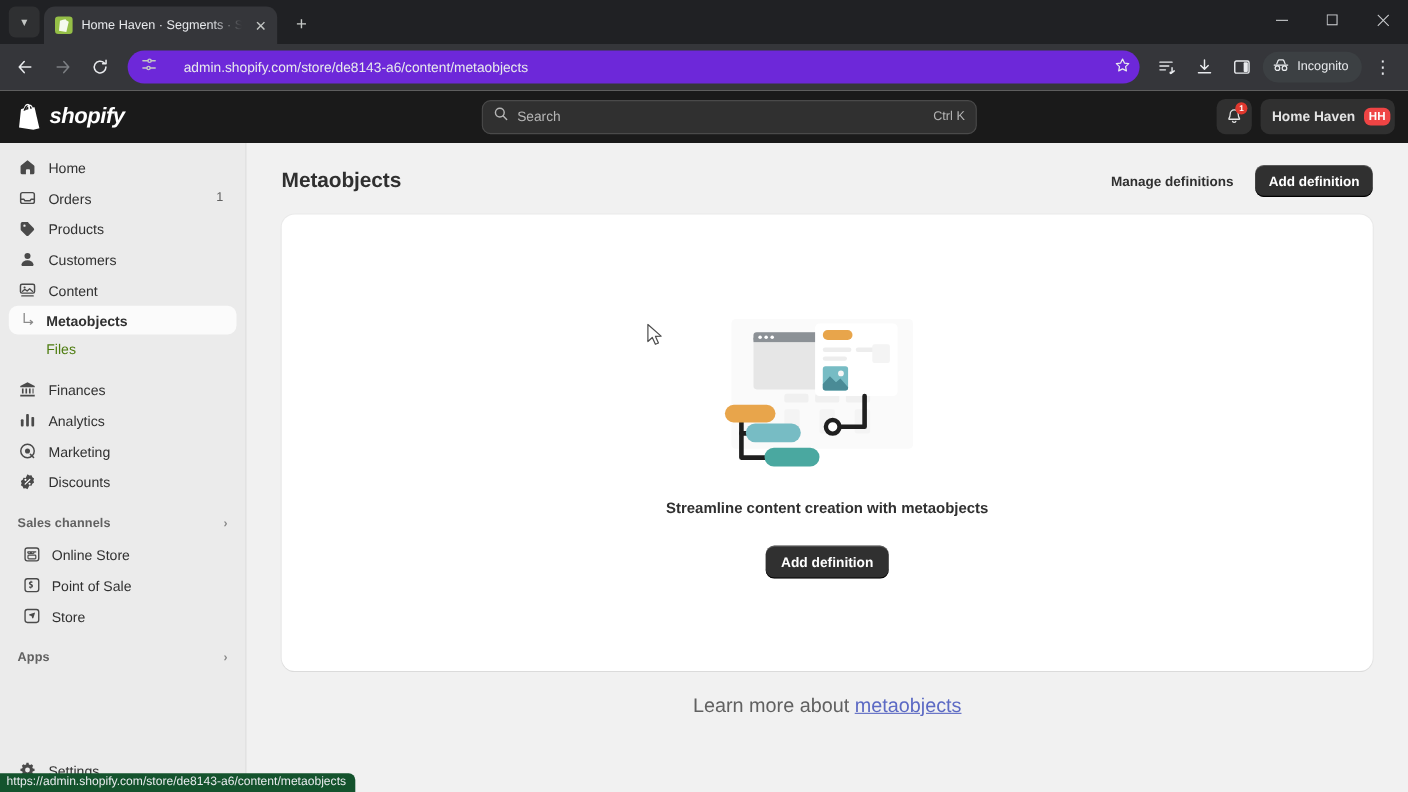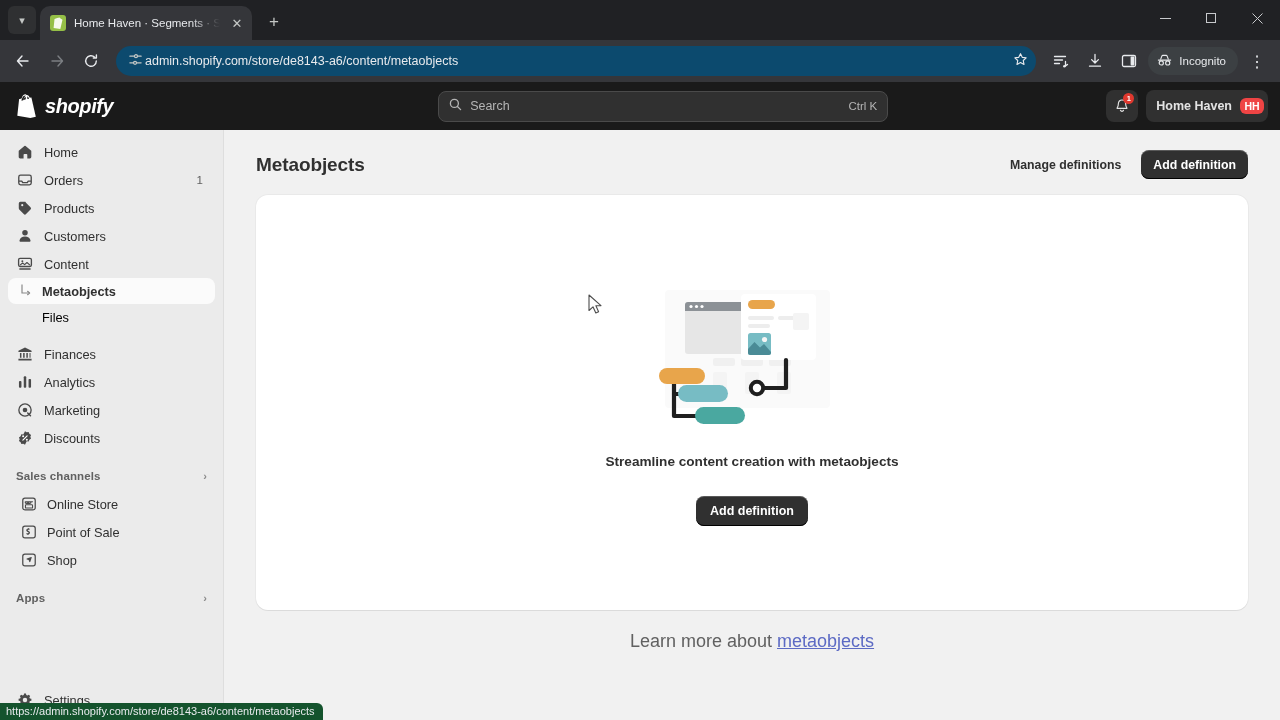--- a/index.html
+++ b/index.html
@@ -38,22 +38,22 @@
   }
   .tab-close { width: 18px; height: 18px; border-radius: 50%; color:#c4c7c5; font-size: 13px; display:flex; align-items:center; justify-content:center; flex:none;}
   .tab-new { width: 28px; height: 28px; margin: 0 0 4px 8px; color:#c4c7c5; font-size: 17px; display:flex; align-items:center; justify-content:center; border-radius:50%; }
 
   .win-controls { position:absolute; right: 0; top: 0; display:flex; height: 36px; }
   .win-btn { width: 46px; height: 36px; display:flex; align-items:center; justify-content:center; color:#e8eaed; }
 
   .toolbar { height: 42px; background:#35363a; display:flex; align-items:center; padding: 0 8px; gap: 4px; }
   .tb-icon { width: 30px; height: 30px; border-radius: 50%; display:flex; align-items:center; justify-content:center; color:#e8eaed; flex:none; }
   .omnibox {
-    flex: 1; height: 30px; background: #0c4a6e; border-radius: 16px;
-    display:flex; align-items:center; padding: 0 8px 0 12px; gap: 2px; margin: 0 6px;
+    flex: 1; height: 30px; background: #6d28d9; border-radius: 16px;
+    display:flex; align-items:center; padding: 0 8px 0 12px; gap: 24px; margin: 0 6px;
   }
   .omnibox .url { color:#e8eaed; font-size: 12.5px; flex:1; white-space:nowrap; overflow:hidden; }
   .star { color:#e8eaed; font-size: 14px; }
   .incognito-pill {
     height: 28px; border-radius: 14px; background:#3c4043; display:flex; align-items:center;
     gap: 6px; padding: 0 12px 0 8px; color:#e8eaed; font-size: 11.5px; white-space: nowrap;
   }
 
   
   .app { flex: 1; display: flex; flex-direction: column; background:#f1f1f1; overflow:hidden; }
@@ -91,21 +91,21 @@
   }
   .nav-item .ico { width:17px; height:17px; flex:none; display:flex; align-items:center; justify-content:center; color:#4a4a4a;}
   .nav-item .lbl { flex:1; white-space:nowrap;}
   .nav-badge { color:#616161; font-size: 11.5px; padding-right:4px; }
   .nav-sub {
     height: 26px; border-radius: 8px; display:flex; align-items:center; gap:8px;
     padding: 0 8px 0 10px; font-size: 12.8px; color:#303030;
   }
   .nav-sub.active { background: #fbfbfb; font-weight: 650; }
   .nav-sub .arrow-ico { width: 16px; height:16px; flex:none; color:#8a8a8a;}
-  .nav-sub.plain { color:#000000; padding-left: 34px; }
+  .nav-sub.plain { color:#4d7c0f; padding-left: 34px; }
   .nav-gap { height: 10px; }
   .section-head {
     display:flex; align-items:center; height: 28px; padding: 0 8px;
     color:#616161; font-size:11.5px; font-weight:650; letter-spacing:0.1px;
   }
   .section-head .chev { margin-left:auto; color:#8a8a8a; font-size:11px;}
   .nav-item.channel { padding-left: 12px; gap:10px;}
   .sidebar-bottom { margin-top:auto; padding-bottom: 6px;}
 
   
@@ -427,21 +427,21 @@
           <span class="lbl">Point of Sale</span>
         </div>
 
         <div class="nav-item channel">
           <span class="ico">
             <svg width="16" height="16" viewBox="0 0 18 18">
                 <rect x="2" y="2.4" width="14" height="13.2" rx="2.4" fill="none" stroke="#4a4a4a" stroke-width="1.4"></rect>
                 <path fill="#4a4a4a" d="M11.4 5.6 6.6 7.2c-.6.2-.6 1 0 1.2l2 .7.7 2c.2.6 1 .6 1.2 0l1.6-4.8c.2-.5-.3-1-.7-.7z"></path>
               </svg>
           </span>
-          <span class="lbl">Shop</span>
+          <span class="lbl">Store</span>
         </div>
 
         <div class="nav-gap"></div>
 
         <div class="section-head">
           <span>Apps</span>
           <span class="chev">›</span>
         </div>
 
         <div class="sidebar-bottom">

